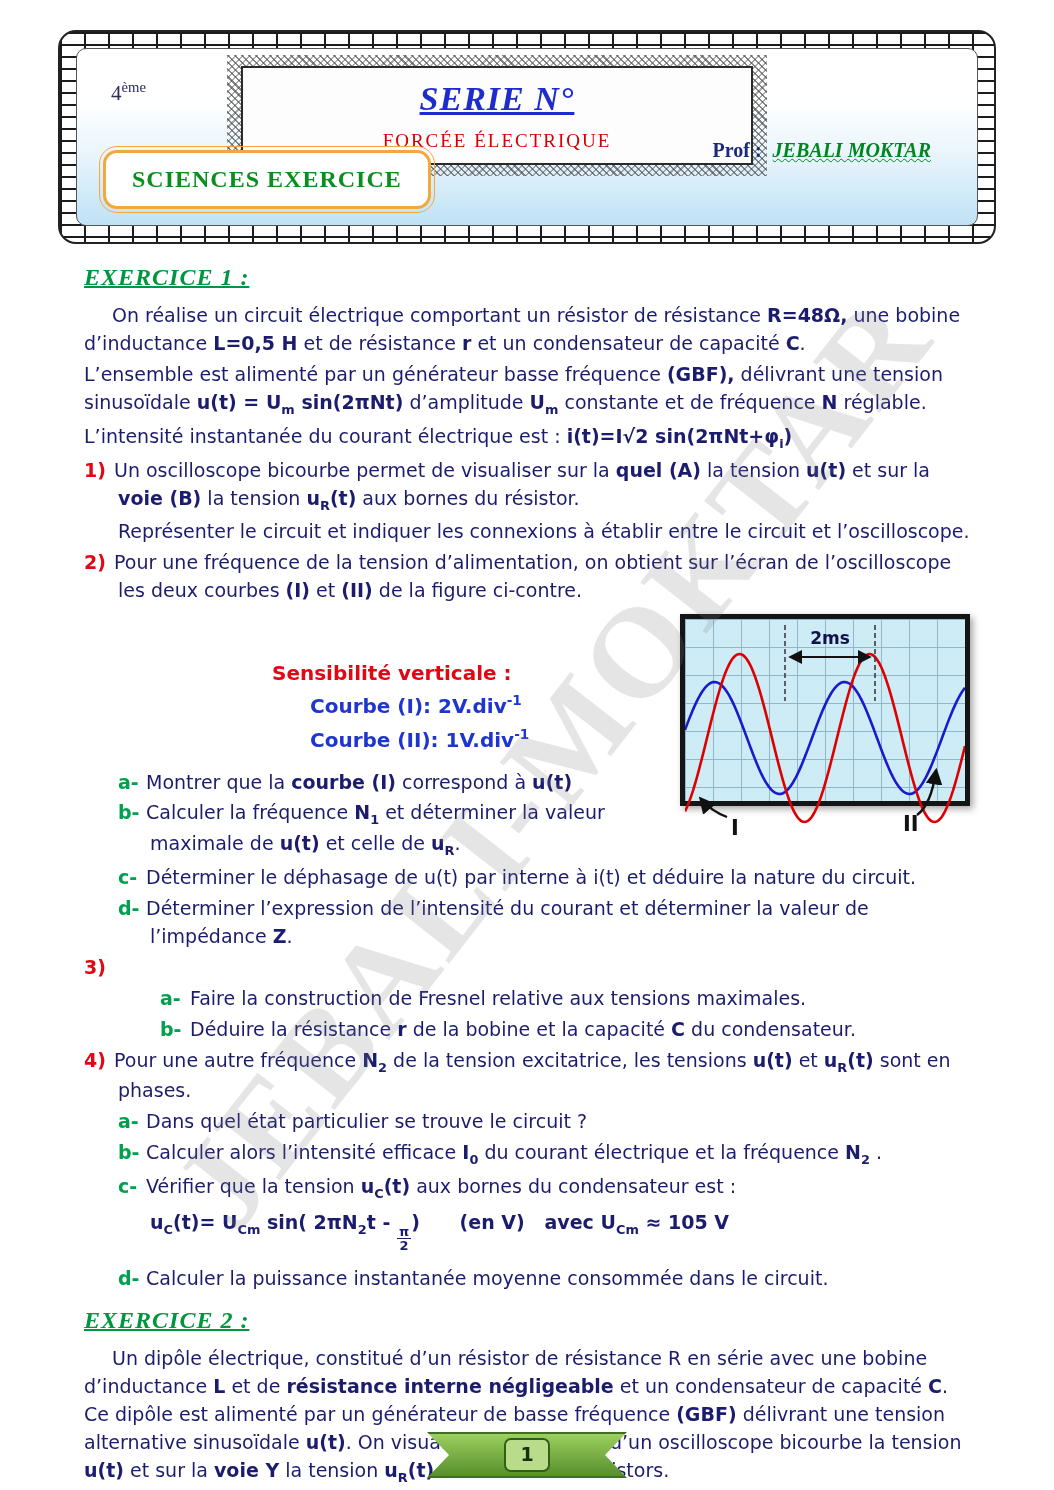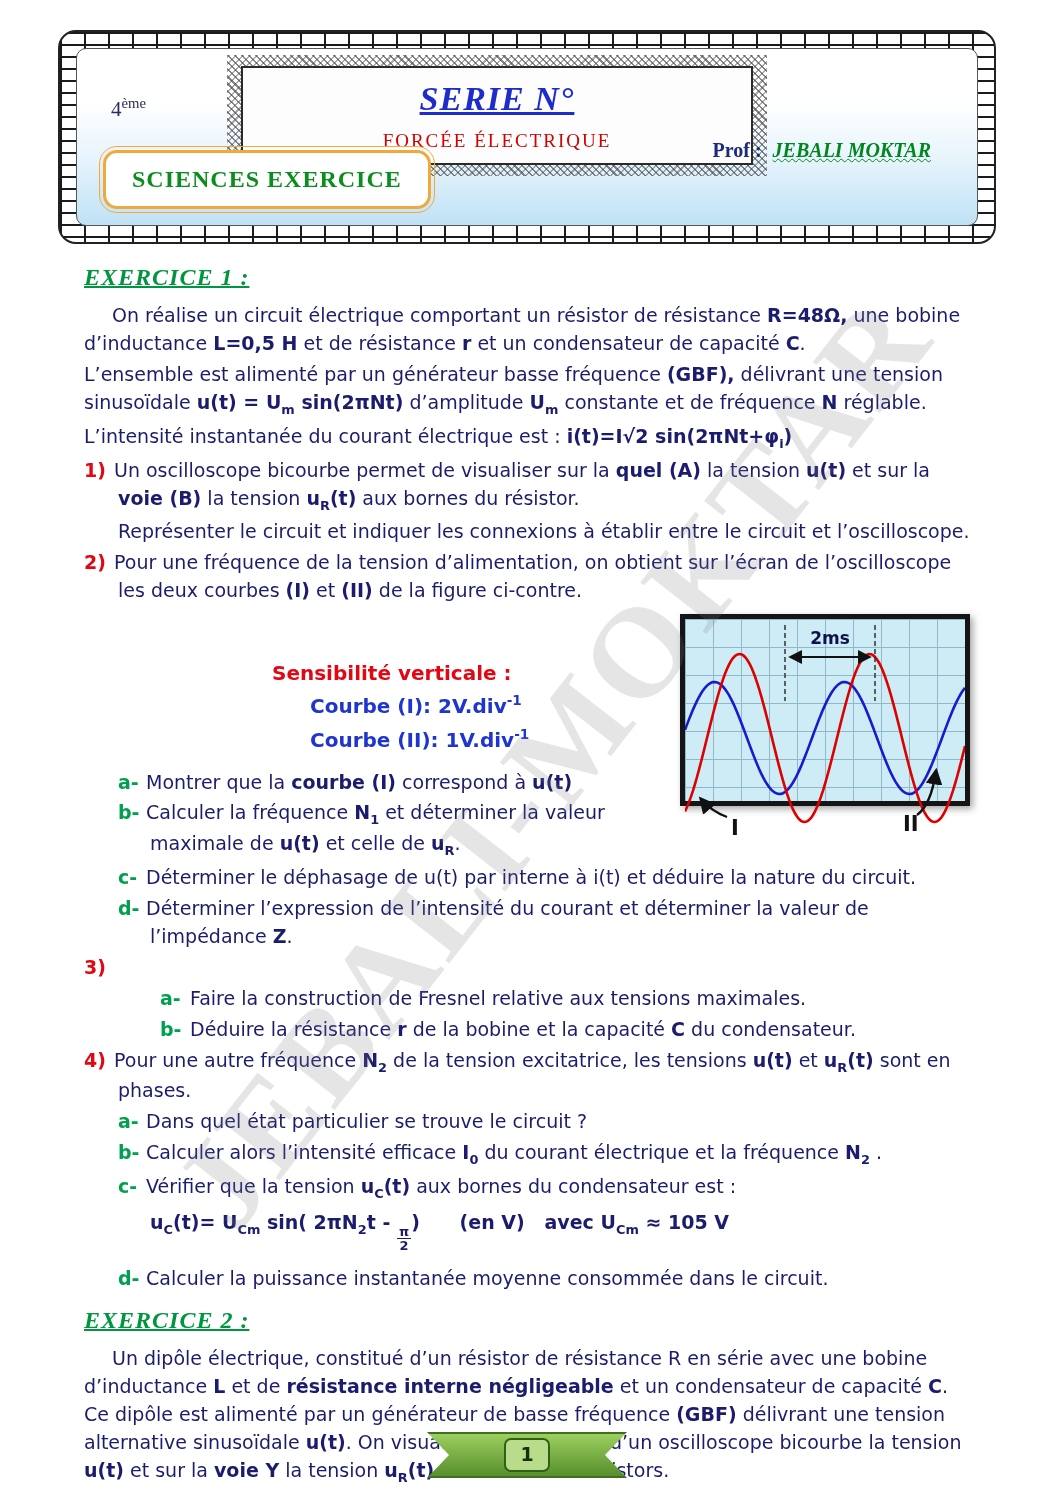--- a/index.html
+++ b/index.html
@@ -26,21 +26,21 @@
     background-color:#fff;
     background-image:
       linear-gradient(#1b1b1b 1.6px, transparent 1.6px),
       linear-gradient(90deg,#1b1b1b 1.6px, transparent 1.6px);
     background-size:24px 12px;
   }
   .header-inner{
     position:relative;height:178px;border:1.5px solid #555;border-radius:10px;
     background:linear-gradient(180deg,#ffffff 30%,#e7f4fc 62%,#bfe2f5 100%);
   }
-  .grade{position:absolute;left:34px;top:44px;font-family:"Liberation Serif",serif;font-size:21px;color:#2b2b5e;}
+  .grade{position:absolute;left:34px;top:28px;font-family:"Liberation Serif",serif;font-size:21px;color:#2b2b5e;}
   .grade sup{font-size:70%;}
   .stamp-wrap{
     position:absolute;left:150px;top:6px;width:540px;padding:11px 14px;
     background:
       repeating-linear-gradient(45deg, rgba(70,70,70,.65) 0 1.5px, transparent 1.5px 5px),
       repeating-linear-gradient(-45deg, rgba(70,70,70,.45) 0 1.5px, transparent 1.5px 5px);
   }
   .stamp-inner{background:#fdfdfd;border:2px solid #2a2a2a;text-align:center;padding:6px 10px 8px;}
   .serie-title{
     font-family:"Liberation Serif",serif;font-style:italic;font-weight:bold;font-size:34px;

